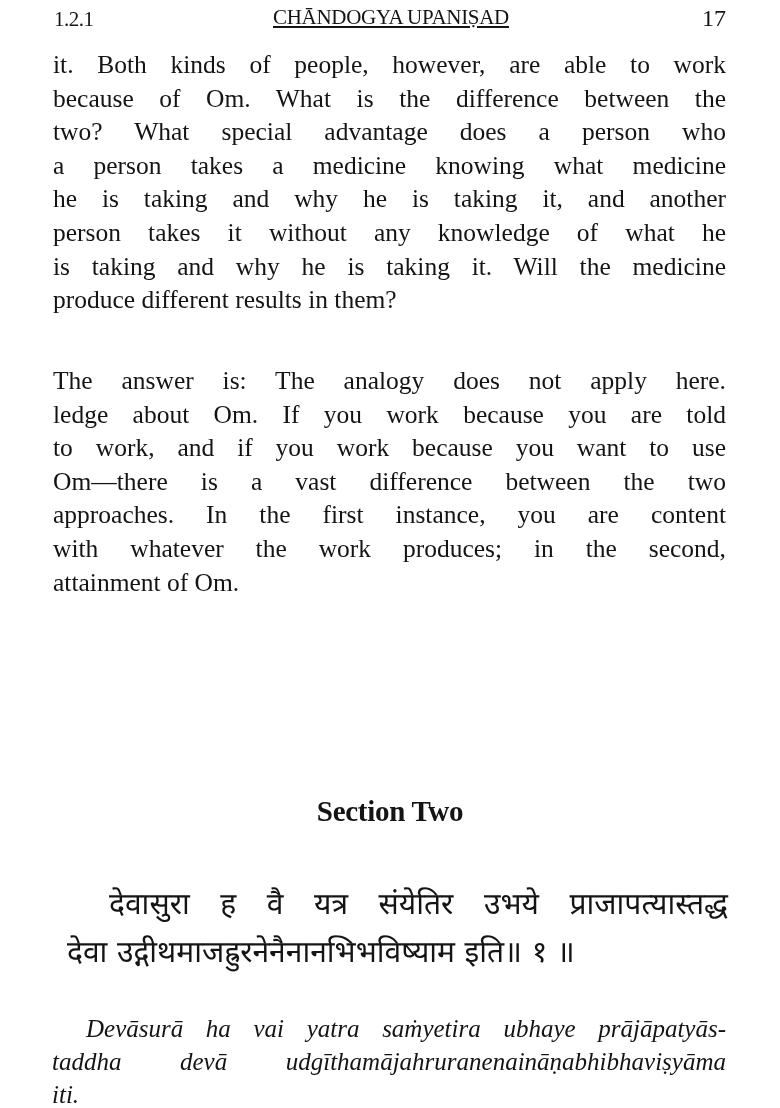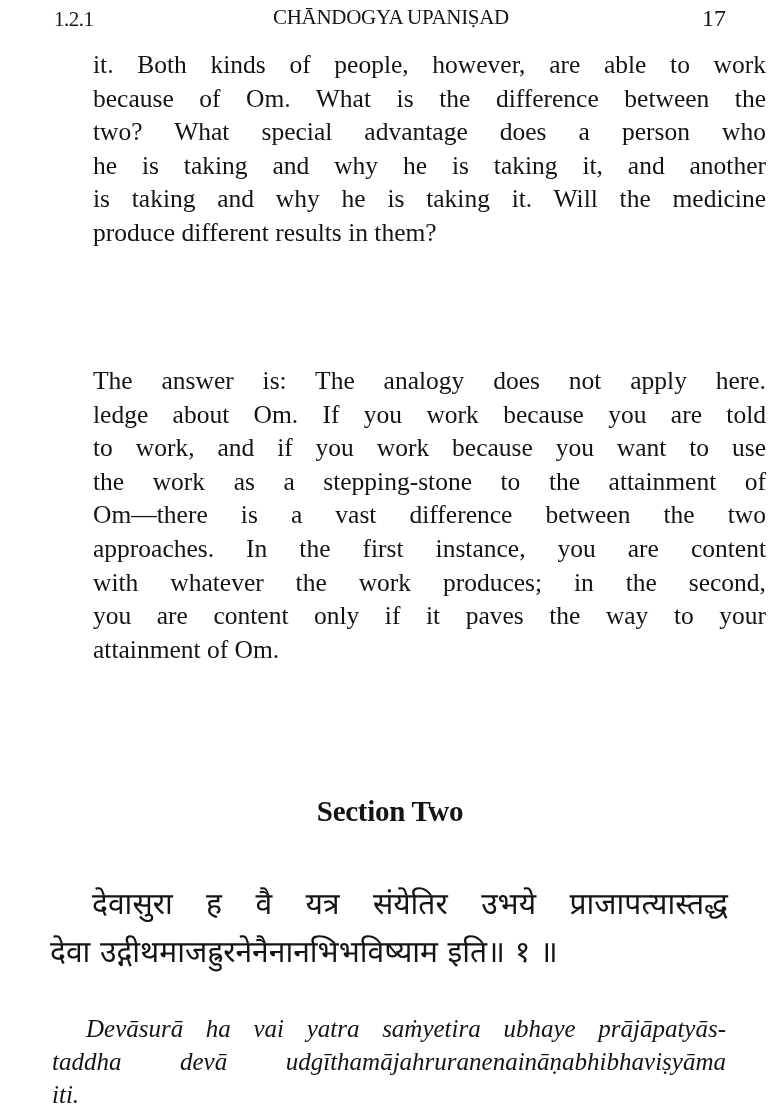--- a/index.html
+++ b/index.html
@@ -37,34 +37,34 @@
       letter-spacing: -0.5px;
     }
     .rh-center {
       position: absolute;
       left: 140px;
       width: 394px;
       text-align: center;
       top: 0;
       font-size: 21px;
       letter-spacing: -0.3px;
+      text-decoration: underline;
     }
     .rh-right {
       position: absolute;
       right: 0;
       top: 0;
       font-size: 24px;
       margin-left: 28px;
     }
     .para {
       position: absolute;
       left: 53px;
       width: 673px;
       font-size: 25.5px;
-      margin-left: 40px;
     }
     .line {
       display: block;
       height: 33.6px;
       line-height: 33.6px;
       white-space: nowrap;
       text-align: justify;
       text-align-last: justify;
     }
     .line.last {
@@ -86,20 +86,21 @@
       position: absolute;
       top: 880px;
       left: 50px;
       width: 678px;
       font-family: "DejaVu Sans", sans-serif;
       font-size: 30px;
     }
     .sanskrit .line {
       height: 48px;
       line-height: 48px;
+      margin-left: 17px;
     }
     .sanskrit .indent {
       padding-left: 42px;
     }
     .translit {
       position: absolute;
       top: 1012px;
       left: 52px;
       width: 674px;
       font-style: italic;
@@ -121,34 +122,34 @@
   <header class="running-head">
     <span class="rh-left">1.2.1</span>
     <span class="rh-center">CHĀNDOGYA UPANIṢAD</span>
     <span class="rh-right">17</span>
   </header>
 
   <div class="para" id="para1">
     <span class="line">it. Both kinds of people, however, are able to work</span>
     <span class="line">because of Om. What is the difference between the</span>
     <span class="line">two? What special advantage does a person who</span>
+    <span class="line">a person takes a medicine knowing what medicine</span>
     <span class="line">he is taking and why he is taking it, and another</span>
+    <span class="line">person takes it without any knowledge of what he</span>
     <span class="line">is taking and why he is taking it. Will the medicine</span>
     <span class="line last">produce different results in them?</span>
   </div>
 
   <div class="para" id="para2">
     <span class="line">The answer is: The analogy does not apply here.</span>
     <span class="line">ledge about Om. If you work because you are told</span>
     <span class="line">to work, and if you work because you want to use</span>
-    <span class="line">the work as a stepping-stone to the attainment of</span>
     <span class="line">Om—there is a vast difference between the two</span>
     <span class="line">approaches. In the first instance, you are content</span>
     <span class="line">with whatever the work produces; in the second,</span>
-    <span class="line">you are content only if it paves the way to your</span>
     <span class="line last">attainment of Om.</span>
   </div>
 
   <h2 class="section-heading" style="margin:0;">Section Two</h2>
 
   <div class="sanskrit">
     <span class="line indent">देवासुरा ह वै यत्र संयेतिर उभये प्राजापत्यास्तद्ध</span>
     <span class="line last">देवा उद्गीथमाजह्रुरनेनैनानभिभविष्याम इति॥ १ ॥</span>
   </div>
 

